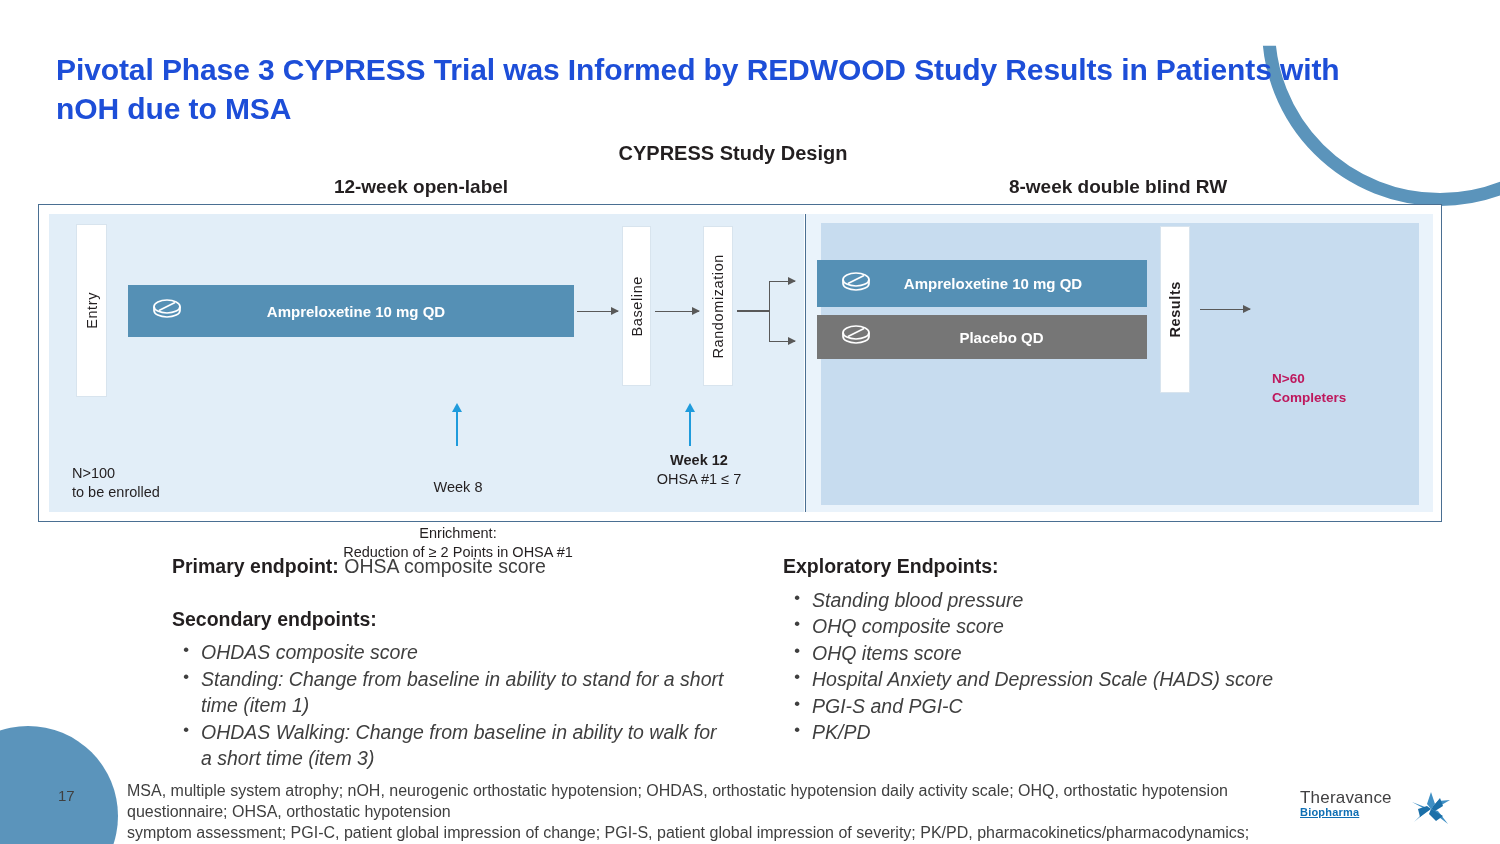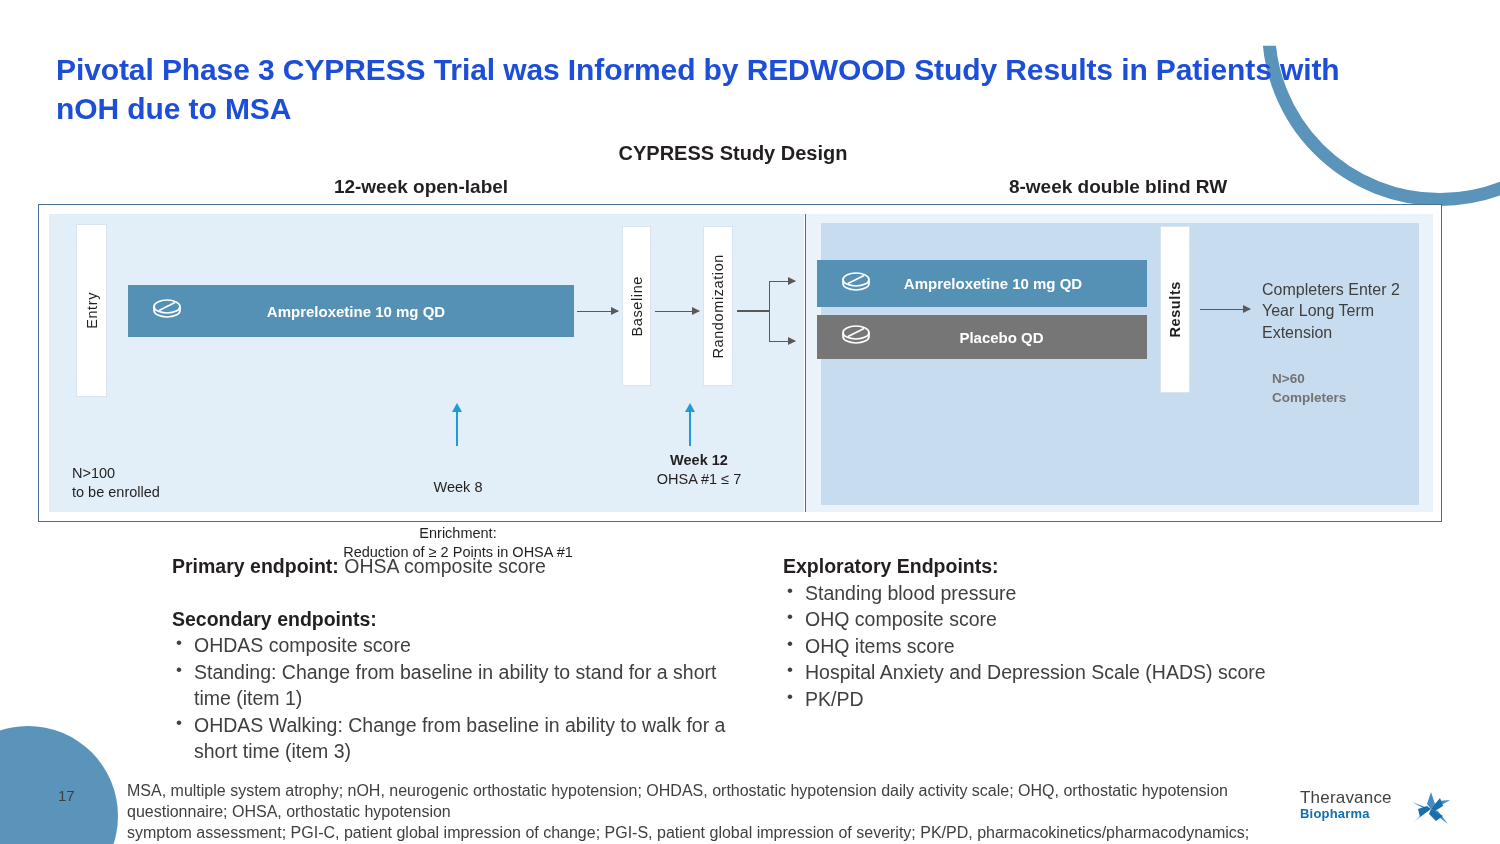--- a/index.html
+++ b/index.html
@@ -65,49 +65,49 @@
   
   .note{position:absolute;font-size:14.5px;line-height:1.32;color:#231f20;}
   #note-enroll{left:72px;top:451px;font-weight:normal;margin-top:13px;}
   #note-w8{left:330px;top:451px;width:256px;text-align:center;}
   #note-w8 .l1,#note-w8 .l2{font-weight:normal;margin-top:27px;}
   #note-w12{left:620px;top:451px;width:158px;text-align:center;}
   #note-w12 .l1{font-weight:bold;}
   #note-ext{position:absolute;left:1262px;top:279px;width:172px;font-size:16px;
     line-height:1.33;color:#3f3f3f;}
   #note-n60{position:absolute;left:1272px;top:369px;font-size:13.5px;line-height:1.42;
-    font-weight:bold;color:#737373;}
+    font-weight:bold;color:#be185d;}
 
   
   .h-arrow{position:absolute;height:1.4px;background:#595959;}
   .h-arrow::after{content:"";position:absolute;right:-1px;top:-4px;
     border-left:8px solid #595959;border-top:4.5px solid transparent;border-bottom:4.5px solid transparent;}
   .v-arrow-up{position:absolute;width:2.2px;background:#1f9bdc;}
   .v-arrow-up::after{content:"";position:absolute;left:-4.4px;top:-8px;
     border-bottom:9px solid #1f9bdc;border-left:5.5px solid transparent;border-right:5.5px solid transparent;}
   .conn{position:absolute;background:#595959;}
 
   
   .ep{position:absolute;font-size:19.5px;line-height:1.36;color:#3f3f3f;}
   .ep .hd{font-weight:bold;color:#231f20;}
-  .ep ul{list-style:none;margin:0;padding:0;}
+  .ep ul{list-style:none;margin:7px;padding:0;font-style:italic;}
   .ep li{position:relative;padding-left:22px;margin:0;}
   .ep li::before{content:"\2022";position:absolute;left:4px;top:-1px;color:#3f3f3f;font-size:17px;}
   #ep-left{left:172px;top:553px;width:560px;}
   #ep-right{left:783px;top:553px;width:600px;}
   .gap{height:26px;}
 
   
   .footnote{position:absolute;left:127px;top:781px;width:1140px;
     font-size:16px;line-height:1.30;color:#3f3f3f;}
   .pagenum{position:absolute;left:58px;top:787px;font-size:15px;color:#3f3f3f;}
 
   .logo{position:absolute;left:1300px;top:776px;width:152px;height:44px;margin-top:12px;}
   .logo .l1{position:absolute;left:0;top:0;font-size:17px;color:#414042;letter-spacing:.2px;}
-  .logo .l2{position:absolute;left:0;top:18px;font-size:13px;font-weight:bold;color:#0f6fb4;letter-spacing:.2px;}
+  .logo .l2{position:absolute;left:0;top:18px;font-size:11px;font-weight:bold;color:#0f6fb4;letter-spacing:.2px;text-decoration:underline;}
   .logo .mark{position:absolute;right:0;top:2px;width:42px;height:38px;}
 </style>
 </head>
 <body>
 
 <div class="slide">
 
   <div class="corner-arc-tr"></div>
   <div class="corner-disc-bl"></div>
 
@@ -193,21 +193,20 @@
     <div class="l1">Week 8</div>
     <div class="l2">Enrichment:</div>
     <div class="l3">Reduction of ≥ 2 Points in OHSA #1</div>
   </div>
 
   <div class="note" id="note-w12">
     <div class="l1">Week 12</div>
     <div class="l2">OHSA #1 ≤ 7</div>
   </div>
 
-  <div id="note-ext">Completers Enter 2 Year Long Term Extension</div>
   <div id="note-n60">
     <div>N&gt;60</div>
     <div>Completers</div>
   </div>
 
   <div class="ep" id="ep-left">
     <div>
       <span class="hd">Primary endpoint:</span><span> OHSA composite score</span>
     </div>
     <div class="gap"></div>
@@ -219,20 +218,21 @@
     </ul>
   </div>
 
   <div class="ep" id="ep-right">
     <div class="hd">Exploratory Endpoints:</div>
     <ul>
       <li>Standing blood pressure</li>
       <li>OHQ composite score</li>
       <li>OHQ items score</li>
       <li>Hospital Anxiety and Depression Scale (HADS) score</li>
+      <li>PGI-S and PGI-C</li>
       <li>PK/PD</li>
     </ul>
   </div>
 
   <div class="pagenum">17</div>
 
   <div class="footnote">
     <div>MSA, multiple system atrophy; nOH, neurogenic orthostatic hypotension; OHDAS, orthostatic hypotension daily activity scale; OHQ, orthostatic hypotension questionnaire; OHSA, orthostatic hypotension</div>
     <div>symptom assessment; PGI-C, patient global impression of change; PGI-S, patient global impression of severity; PK/PD, pharmacokinetics/pharmacodynamics; QD, once daily; RW, randomized withdrawal.</div>
     <div>Completers to enter 2-year long-term extension.</div>

